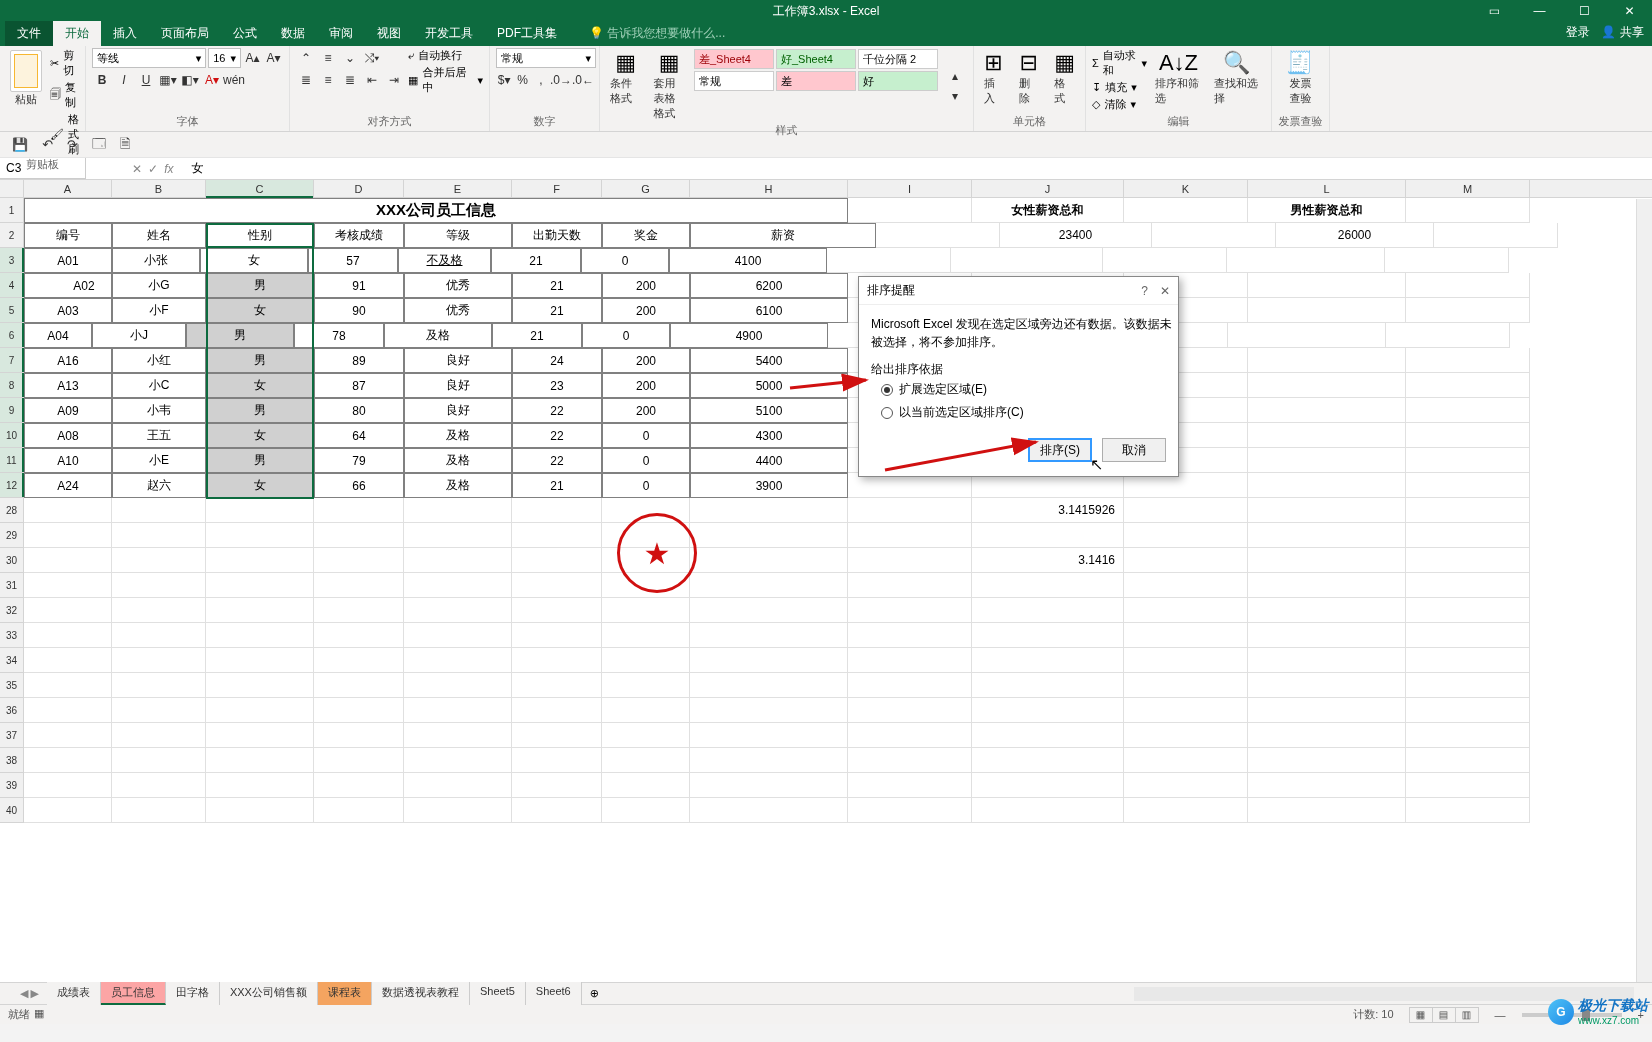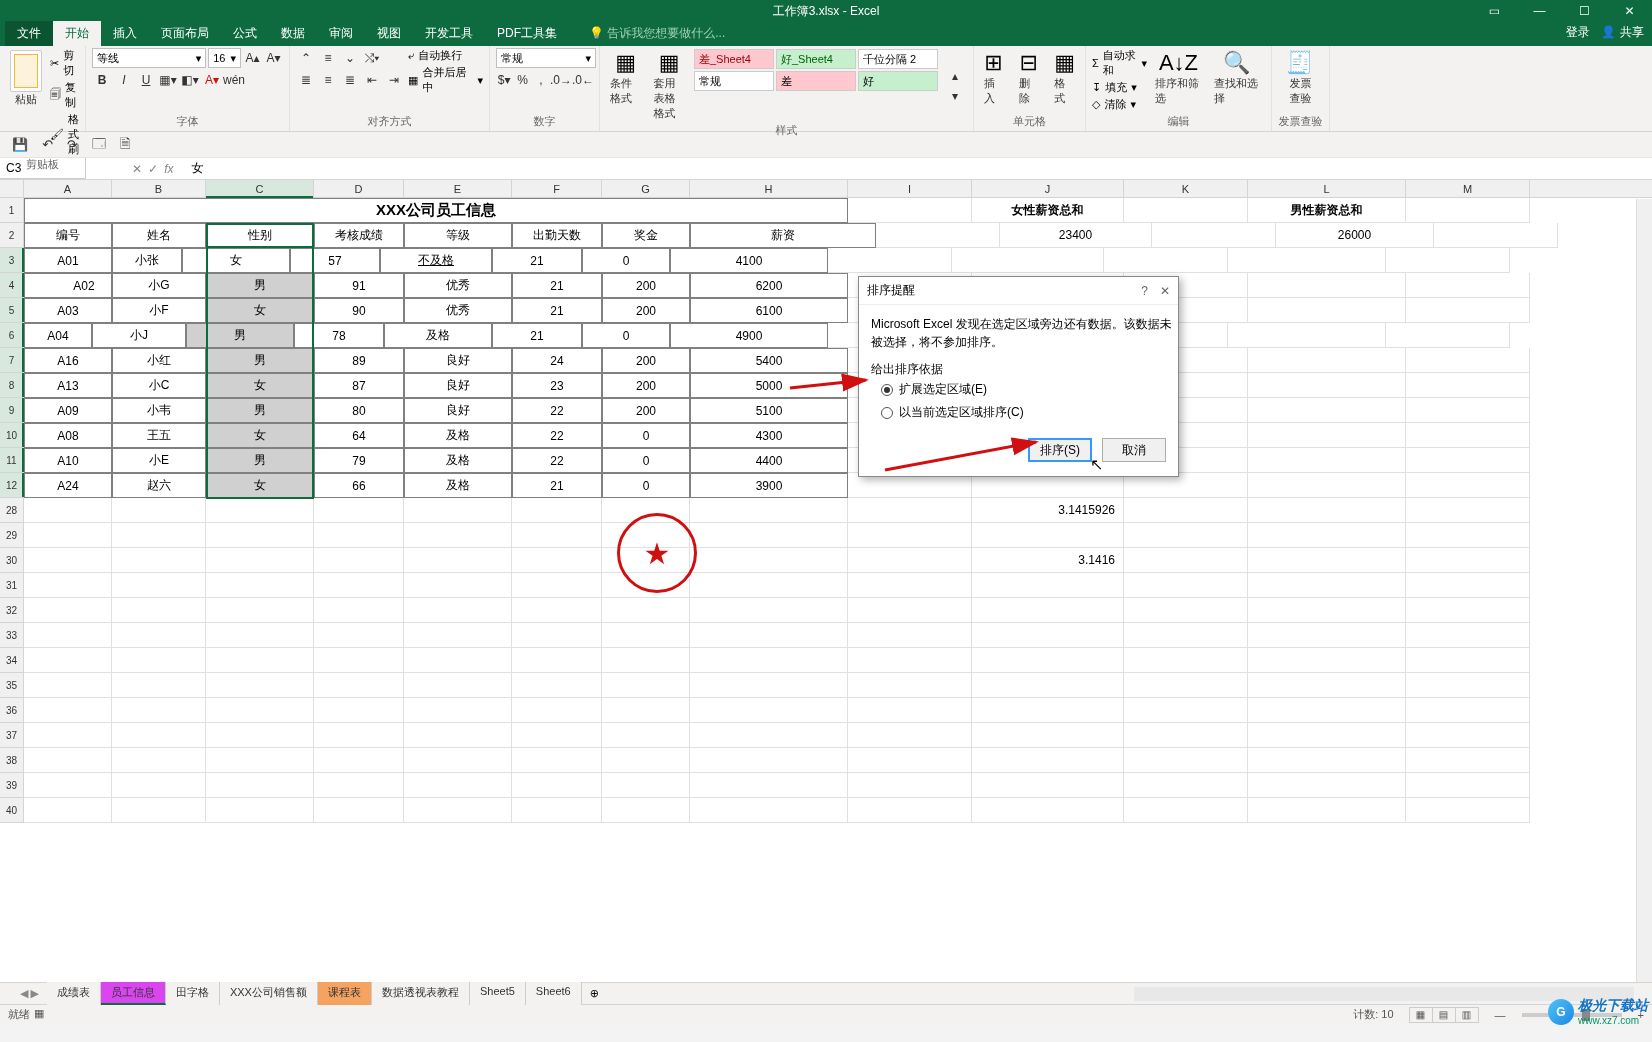--- a/index.html
+++ b/index.html
@@ -75,21 +75,21 @@
 .cell.bold { font-weight: 700; }
 .sel-outline { position: absolute; border: 2px solid #0d6b3f; pointer-events: none; }
 
 
 .stamp { position: absolute; width: 80px; height: 80px; border: 3px solid #d01010; border-radius: 50%; display: flex; align-items: center; justify-content: center; color: #d01010; }
 .stamp .star { font-size: 30px; color: #d01010; }
 
 
 .sheettabs { height: 22px; background: #f3f2f1; border-top: 1px solid #d4d4d4; display: flex; align-items: center; font-size: 11px; padding-left: 20px; position: relative; }
 .stab { padding: 3px 10px; border-right: 1px solid #ccc; background: #f3f2f1; color: #333; cursor: pointer; }
-.stab.active { background: #d946ef; border-bottom: 2px solid #0d6b3f; }
+.stab.active { background: #fca5a5; border-bottom: 2px solid #0d6b3f; }
 .stab.orange { background: #f4a460; }
 .tab-btns { display: flex; gap: 2px; color: #888; padding-right: 8px; }
 .hscroll-area { position:absolute; right:18px; top:4px; width:500px; height:14px; background:#e8e8e8; }
 
 
 .statusbar { height: 20px; background: #f3f2f1; border-top: 1px solid #d4d4d4; display: flex; align-items: center; justify-content: space-between; font-size: 11px; padding: 0 8px; color: #555; }
 .sbr { display: flex; gap: 16px; align-items: center; }
 .viewbtns { display: flex; gap: 0; }
 .viewbtns div { width: 24px; height: 16px; border: 1px solid #ccc; margin-left: -1px; display:flex;align-items:center;justify-content:center; font-size:10px; }
 .zoomslider { width: 100px; height: 4px; background: #ccc; position: relative; }
@@ -396,24 +396,24 @@
           <div class="cell hdr" style="width: 88px;">奖金</div>
           <div class="cell hdr" style="width: 186px;">薪资</div>
           <div class="cell " style="width: 124px;"></div>
           <div class="cell " style="width: 152px;">23400</div>
           <div class="cell " style="width: 124px;"></div>
           <div class="cell " style="width: 158px;">26000</div>
           <div class="cell " style="width: 124px;"></div>
         </div>
         <div class="cellrow">
           <div class="cell b" style="width: 88px;">A01</div>
-          <div class="cell b" style="width: 70px;">小张</div>
+          <div class="cell b" style="width: 88px;">小张</div>
           <div class="cell b sel active" style="width: 108px;">女</div>
           <div class="cell b" style="width: 90px;">57</div>
-          <div class="cell b" style="width: 112px; text-decoration: underline;">不及格</div>
+          <div class="cell b" style="width: 93px; text-decoration: underline;">不及格</div>
           <div class="cell b" style="width: 90px;">21</div>
           <div class="cell b" style="width: 88px;">0</div>
           <div class="cell b" style="width: 158px;">4100</div>
           <div class="cell " style="width: 124px;"></div>
           <div class="cell " style="width: 152px;"></div>
           <div class="cell " style="width: 124px;"></div>
           <div class="cell " style="width: 158px;"></div>
           <div class="cell " style="width: 124px;"></div>
         </div>
         <div class="cellrow">

